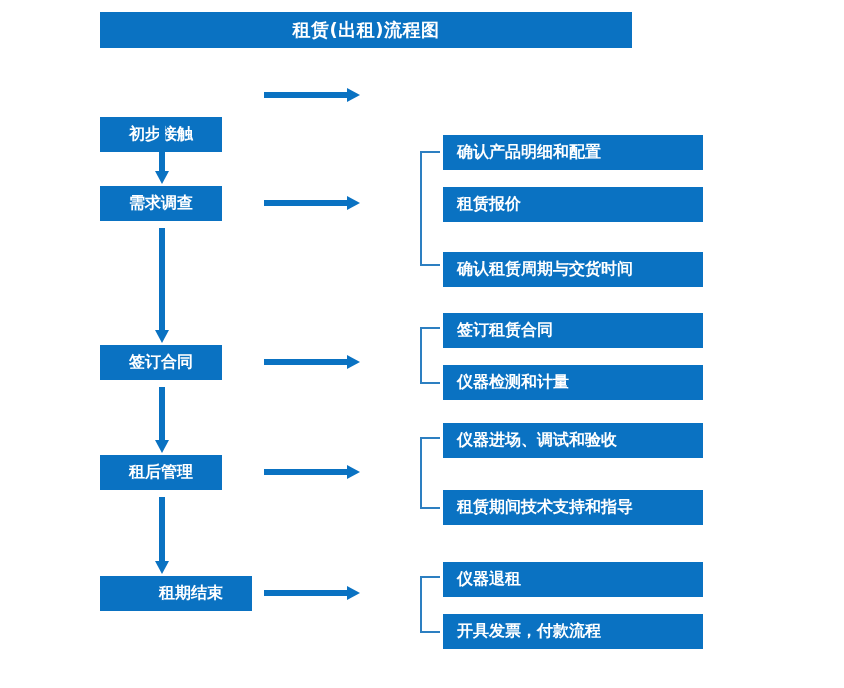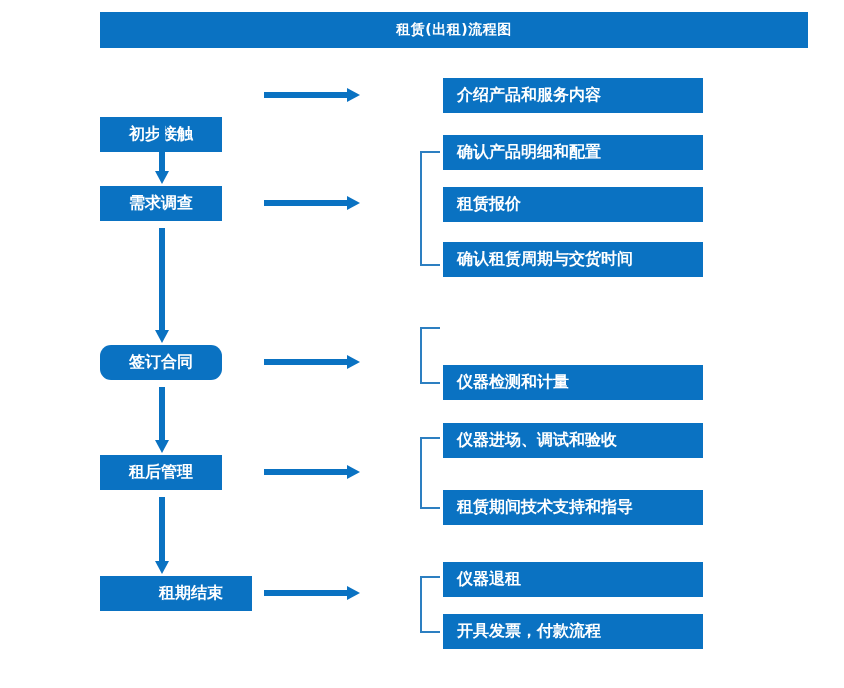--- a/index.html
+++ b/index.html
@@ -16,28 +16,28 @@
     height: 688px;
     background: #ffffff;
     overflow: hidden;
   }
 
   
   .title-bar {
     position: absolute;
     left: 100px;
     top: 12px;
-    width: 708px;
+    width: 532px;
     height: 36px;
     background: #0a72c2;
     color: #ffffff;
     display: flex;
     align-items: center;
     justify-content: center;
-    font-size: 14px;
+    font-size: 18px;
     font-weight: bold;
     letter-spacing: 0.5px;
   }
 
   
   .stage-box {
     position: absolute;
     left: 100px;
     width: 122px;
     height: 35px;
@@ -130,21 +130,21 @@
 </style>
 </head>
 <body>
 
 <div id="canvas">
 
   <div class="title-bar">租赁(出租)流程图</div>
 
   <div class="stage-box" style="top:78px;margin-top:39px;">初步接触</div>
   <div class="stage-box" style="top:186px;">需求调查</div>
-  <div class="stage-box" style="top:345px;border-radius:11px;">签订合同</div>
+  <div class="stage-box" style="top:345px;">签订合同</div>
   <div class="stage-box" style="top:455px;">租后管理</div>
   <div class="stage-box" style="top:576px;padding-left:30px;">租期结束</div>
 
   <div class="v-arrow" style="top:120px; height:64px;">
     <div class="shaft" style="height:51px;"></div>
     <div class="head"></div>
   </div>
   <div class="v-arrow" style="top:228px; height:115px;">
     <div class="shaft" style="height:102px;"></div>
     <div class="head"></div>
@@ -177,26 +177,26 @@
   <div class="h-arrow" style="top:586px;">
     <div class="shaft"></div>
     <div class="head"></div>
   </div>
 
   <div class="bracket" style="top:151px; height:115px;"></div>
   <div class="bracket" style="top:327px; height:57px;"></div>
   <div class="bracket" style="top:437px; height:72px;"></div>
   <div class="bracket" style="top:576px; height:57px;"></div>
 
-  <div class="detail-box" style="top:78px;">介绍产品和服务内容</div>
 
   <div class="detail-box" style="top:187px;">租赁报价</div>
   <div class="detail-box" style="top:135px;">确认产品明细和配置</div>
-  <div class="detail-box" style="top:242px;">确认租赁周期与交货时间</div>
-
+  <div class="detail-box" style="top:252px;">确认租赁周期与交货时间</div>
+
+  <div class="detail-box" style="top:313px;">签订租赁合同</div>
   <div class="detail-box" style="top:365px;">仪器检测和计量</div>
 
   <div class="detail-box" style="top:423px;">仪器进场、调试和验收</div>
   <div class="detail-box" style="top:490px;">租赁期间技术支持和指导</div>
 
   <div class="detail-box" style="top:562px;">仪器退租</div>
   <div class="detail-box" style="top:614px;">开具发票，付款流程</div>
 
 </div>
 

